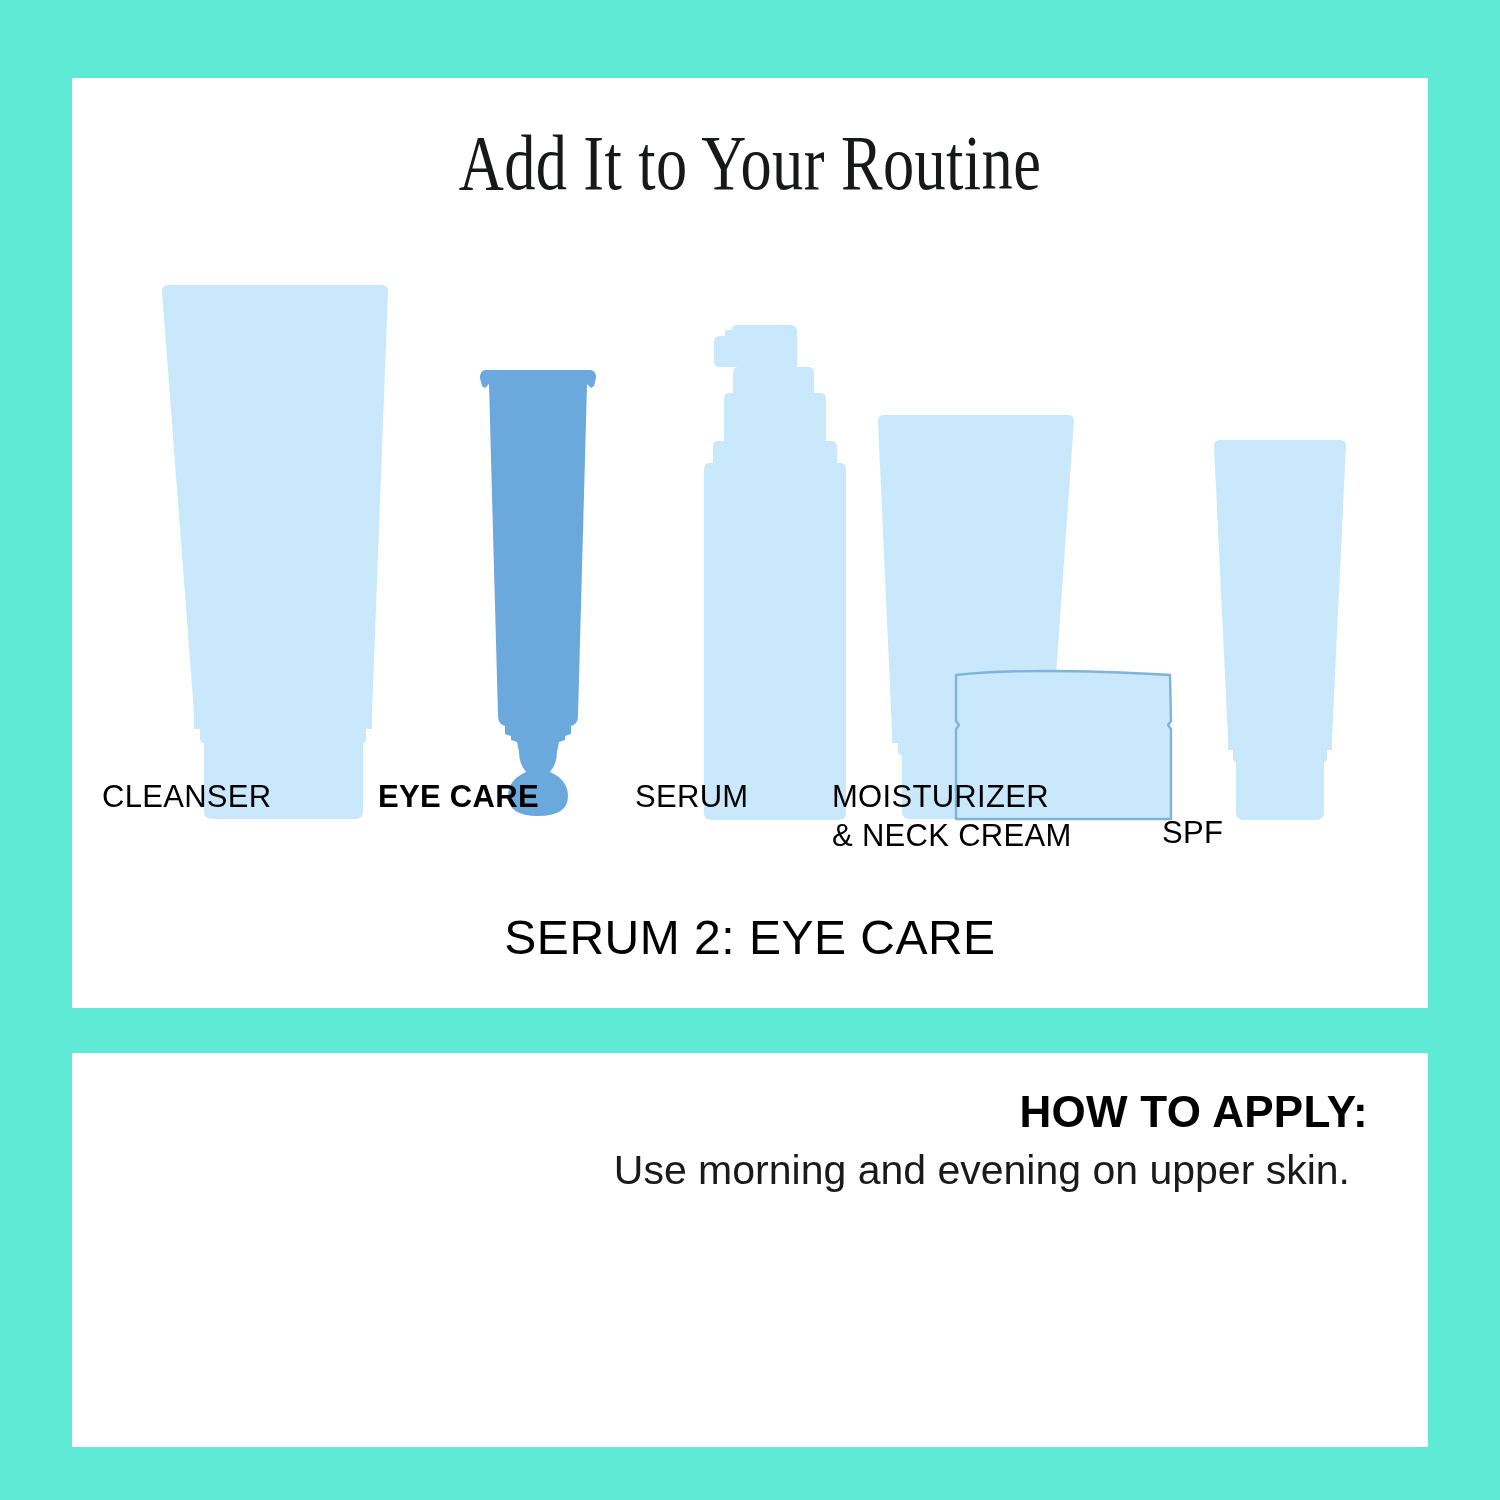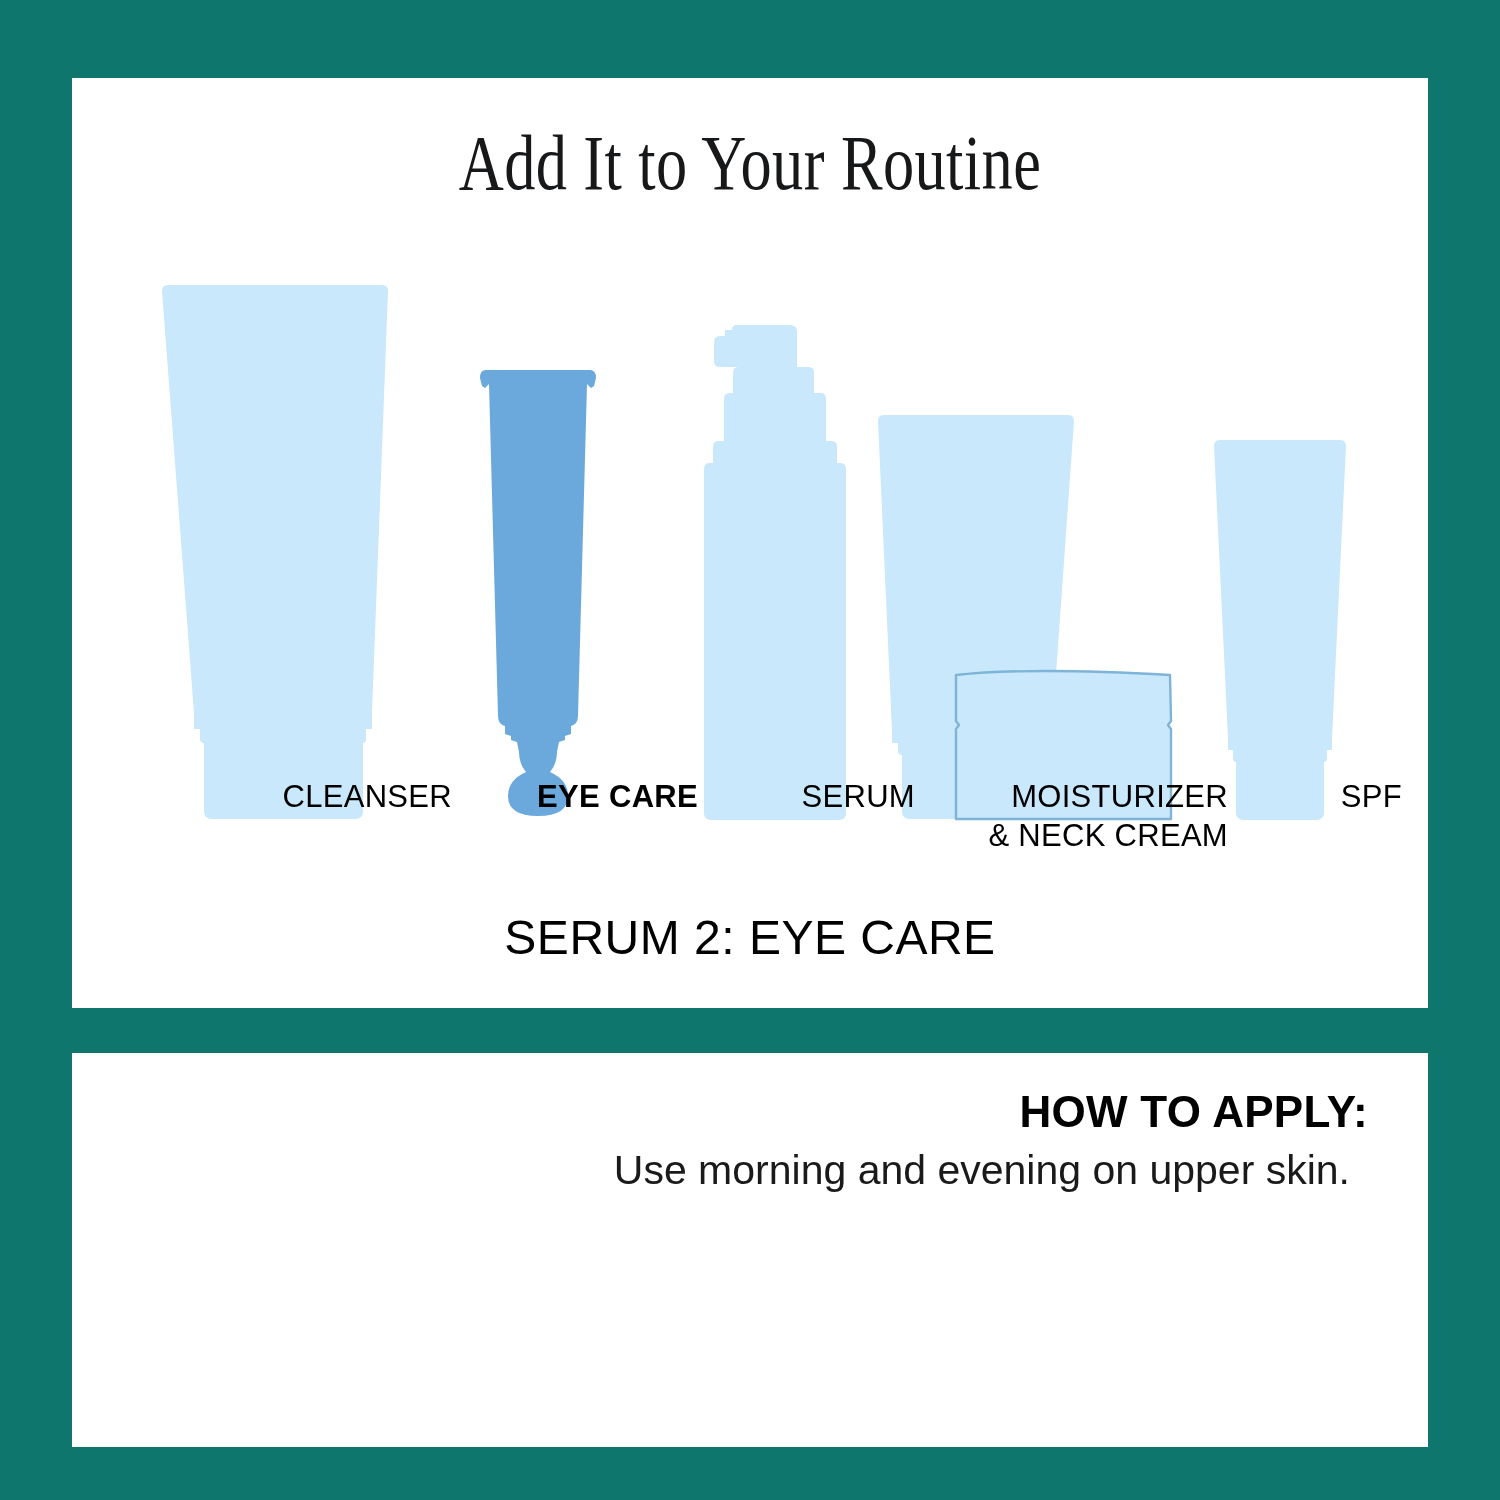--- a/index.html
+++ b/index.html
@@ -7,21 +7,21 @@
   html, body {
     width:1500px; height:1500px;
     background:#c9e8fb;
     font-family:"Liberation Sans", sans-serif;
     overflow:hidden;
   }
 
   .page {
     position:relative;
     width:1500px; height:1500px;
-    background:#0f766e;
+    background:#5eead4;
   }
 
   
   .panel {
     position:absolute;
     left:72px;
     width:1356px;
     background:#ffffff;
   }
   .panel-routine { top:78px;   height:930px; }
@@ -62,35 +62,35 @@
 
   
   .labels {
     position:absolute;
     top:700px; left:0; width:100%;
     height:120px;
   }
   .label {
     position:absolute;
     top:0;
-    text-align:right;
+    text-align:left;
     font-size:31px;
     font-weight:400;
     color:#000000;
     line-height:1.25;
     letter-spacing:0.3px;
     white-space:nowrap;
   }
   .label.bold { font-weight:700; }
 
   .l-cleanser    { left:30px;   width:350px; }
   .l-eyecare     { left:306px;  width:320px; }
   .l-serum       { left:563px;  width:280px; }
   .l-moisturizer { left:760px;  width:396px; white-space:normal; }
-  .l-spf         { left:1090px; width:240px; }
+  .l-spf         { left:1090px; width:240px;margin-top:36px; }
 
   
   .step-heading {
     position:absolute;
     top:832px; left:0; width:100%;
     text-align:center;
     font-size:48px;
     font-weight:400;
     color:#000000;
     letter-spacing:0.5px;

